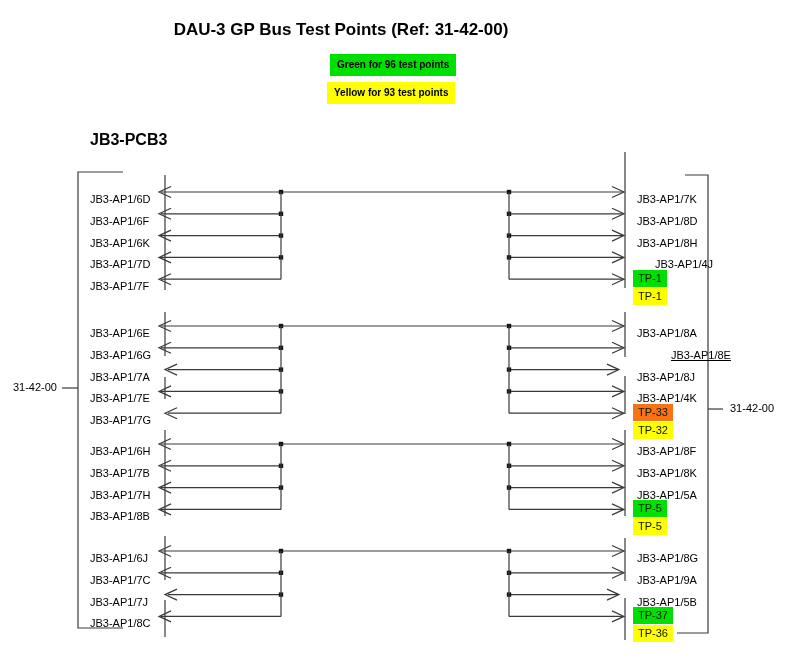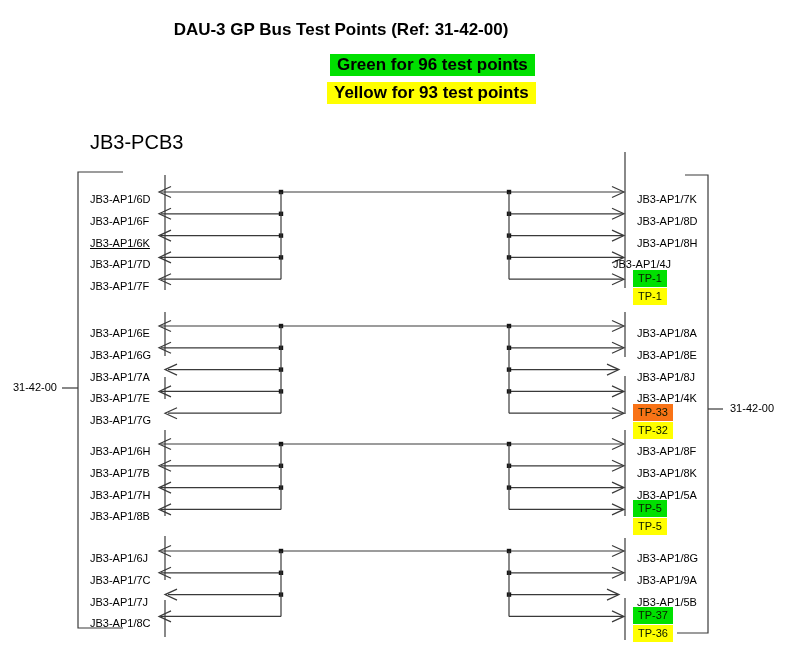--- a/index.html
+++ b/index.html
@@ -1,24 +1,24 @@
 <!DOCTYPE html>
 <html><head>
 <meta charset="utf-8">
 <style>
   html,body{margin:0;padding:0;background:#ffffff;}
   #canvas{position:relative;width:801px;height:654px;background:#fff;overflow:hidden;
           font-family:"Liberation Sans", sans-serif;color:#000;}
   #page-title{position:absolute;top:20px;left:0;width:682px;text-align:center;
               font-size:17px;font-weight:bold;letter-spacing:0px;}
-  .legend-item{position:absolute;font-size:17px;font-weight:bold;line-height:16px;
+  .legend-item{position:absolute;font-size:10px;font-weight:bold;line-height:16px;
                padding:3px 7px;white-space:nowrap;}
   #legend-green{top:54px;left:330px;}
   #legend-yellow{top:82px;left:327px;}
-  #board-label{position:absolute;top:131px;left:90px;font-size:20px;font-weight:normal;}
+  #board-label{position:absolute;top:131px;left:90px;font-size:16px;font-weight:bold;}
   .ref-label{position:absolute;font-size:11px;white-space:nowrap;}
   #ref-left{top:381px;right:744px;}
   #ref-right{top:402px;left:730px;}
   #wiring{position:absolute;top:0;left:0;}
   .lbl{position:absolute;font-size:11px;height:16px;line-height:16px;white-space:nowrap;color:#000;margin-top:7px;}
   .tp{position:absolute;font-size:11px;height:17px;line-height:17px;padding:0 5px;
       white-space:nowrap;color:#0a1a00;}
 </style>
 </head>
 <body>
@@ -148,36 +148,36 @@
       <line x1="161" y1="616.4" x2="281" y2="616.4" stroke="#3a3a3a" stroke-width="1.2"></line>
       <line x1="509" y1="616.4" x2="623" y2="616.4" stroke="#3a3a3a" stroke-width="1.2"></line>
       <polyline points="171,610.9 159,616.4 171,621.9" fill="none" stroke="#3a3a3a" stroke-width="1.2"></polyline>
       <polyline points="612,610.9 624,616.4 612,621.9" fill="none" stroke="#3a3a3a" stroke-width="1.2"></polyline>
       <line x1="281" y1="551" x2="281" y2="616.4" stroke="#3a3a3a" stroke-width="1.2"></line>
       <line x1="509" y1="551" x2="509" y2="616.4" stroke="#3a3a3a" stroke-width="1.2"></line>
     </svg>
   <div id="labels">
       <div class="lbl" style="left: 90px; top: 184px;">JB3-AP1/6D</div>
       <div class="lbl" style="left: 90px; top: 205.8px;">JB3-AP1/6F</div>
-      <div class="lbl" style="left: 90px; top: 227.6px; text-decoration: underline;">JB3-AP1/6K</div>
+      <div class="lbl" style="left: 90px; top: 227.6px;">JB3-AP1/6K</div>
       <div class="lbl" style="left: 90px; top: 249.4px;">JB3-AP1/7D</div>
       <div class="lbl" style="left: 90px; top: 271.2px;">JB3-AP1/7F</div>
       <div class="lbl" style="left: 637px; top: 184px;">JB3-AP1/7K</div>
       <div class="lbl" style="left: 637px; top: 205.8px;">JB3-AP1/8D</div>
       <div class="lbl" style="left: 637px; top: 227.6px;">JB3-AP1/8H</div>
-      <div class="lbl" style="left: 613px; top: 249.4px;">JB3-AP1/4J</div>
+      <div class="lbl" style="left: 655px; top: 249.4px;">JB3-AP1/4J</div>
       <div class="tp" style="left: 633px; top: 270.2px; background: rgb(0, 224, 0);">TP-1</div>
       <div class="tp" style="left: 633px; top: 287.7px; background: rgb(255, 255, 0);">TP-1</div>
       <div class="lbl" style="left: 90px; top: 318px; text-align: center;">JB3-AP1/6E</div>
       <div class="lbl" style="left: 90px; top: 339.8px; text-align: center;">JB3-AP1/6G</div>
       <div class="lbl" style="left: 90px; top: 361.6px;">JB3-AP1/7A</div>
       <div class="lbl" style="left: 90px; top: 383.4px;">JB3-AP1/7E</div>
       <div class="lbl" style="left: 90px; top: 405.2px;">JB3-AP1/7G</div>
       <div class="lbl" style="left: 637px; top: 318px;">JB3-AP1/8A</div>
-      <div class="lbl" style="left: 637px; top: 339.8px;">JB3-AP1/8E</div>
+      <div class="lbl" style="left: 671px; top: 339.8px; text-decoration: underline;">JB3-AP1/8E</div>
       <div class="lbl" style="left: 637px; top: 361.6px;">JB3-AP1/8J</div>
       <div class="lbl" style="left: 637px; top: 383.4px;">JB3-AP1/4K</div>
       <div class="tp" style="left: 633px; top: 404.2px; background: #f97316;">TP-33</div>
       <div class="tp" style="left: 633px; top: 421.7px; background: rgb(255, 255, 0);">TP-32</div>
       <div class="lbl" style="left: 90px; top: 436px;">JB3-AP1/6H</div>
       <div class="lbl" style="left: 90px; top: 457.8px;">JB3-AP1/7B</div>
       <div class="lbl" style="left: 90px; top: 479.6px;">JB3-AP1/7H</div>
       <div class="lbl" style="left: 90px; top: 501.4px;">JB3-AP1/8B</div>
       <div class="lbl" style="left: 637px; top: 436px;">JB3-AP1/8F</div>
       <div class="lbl" style="left: 637px; top: 457.8px;">JB3-AP1/8K</div>

